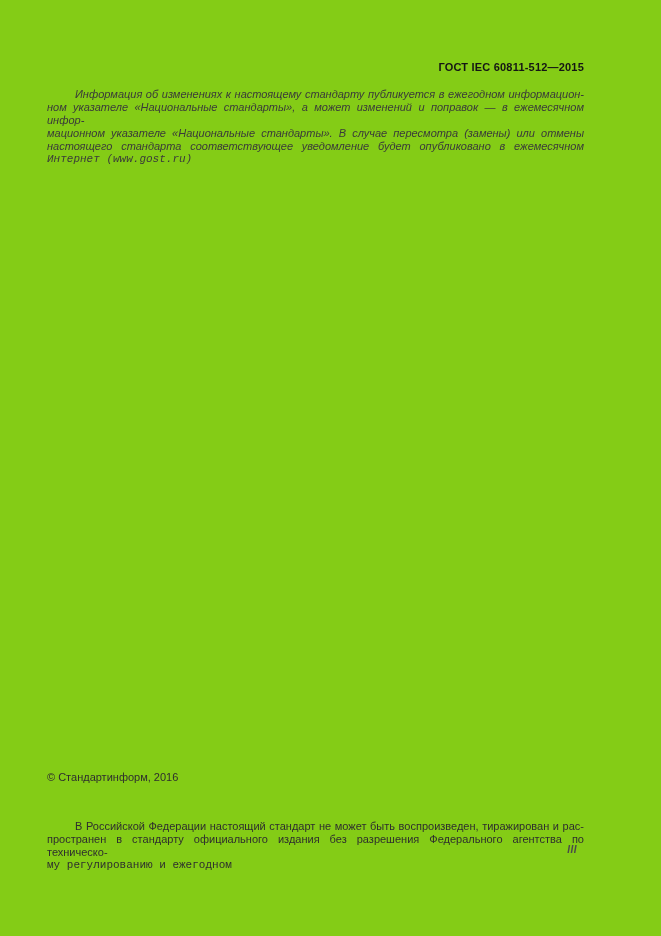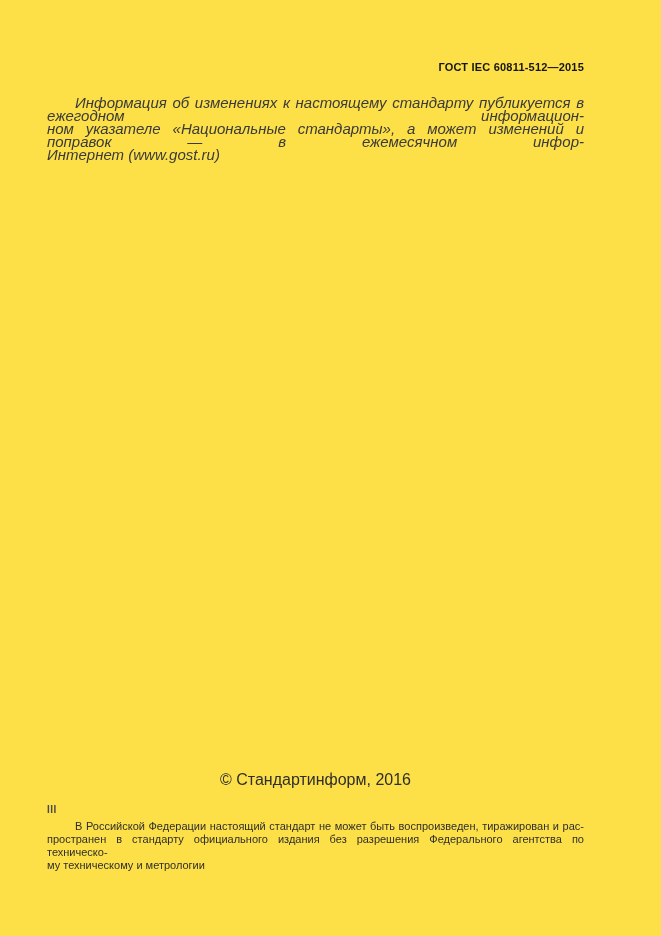--- a/index.html
+++ b/index.html
@@ -4,102 +4,107 @@
 <style>
   html, body {
     margin: 0;
     padding: 0;
     background: #ffffff;
   }
   .page {
     position: relative;
     width: 661px;
     height: 936px;
-    background: #fde047;
+    background: #84cc16;
     font-family: "Liberation Sans", sans-serif;
     overflow: hidden;
   }
   .doc-header {
     position: absolute;
     top: 61px;
     left: 47px;
     width: 537px;
     text-align: right;
     font-size: 11px;
     font-weight: bold;
     color: #151515;
     letter-spacing: 0.2px;
   }
   .amendment-notice {
     position: absolute;
-    top: 96px;
+    top: 88px;
     left: 47px;
     width: 537px;
-    font-size: 15px;
+    font-size: 11px;
     line-height: 13px;
     font-style: italic;
     font-weight: 500;
     color: #3a3a3a;
   }
   .jline {
     text-align: justify;
     text-align-last: justify;
   }
   .lastline {
     text-align: left;
     text-align-last: left;
+    font-family: Liberation Mono, monospace;
   }
   .indent {
     text-indent: 28px;
   }
   .copyright-line {
     position: absolute;
     top: 771px;
     left: 47px;
     width: 537px;
-    text-align: center;
-    font-size: 16px;
+    text-align: left;
+    font-size: 11px;
     color: #2e2e2e;
   }
   .reproduction-notice {
     position: absolute;
     top: 820px;
     left: 47px;
     width: 537px;
     font-size: 11px;
     line-height: 13px;
     color: #2e2e2e;
   }
   .page-number {
     position: absolute;
-    top: 804px;
+    top: 844px;
     left: 47px;
     width: 530px;
+    text-align: right;
     font-size: 10px;
     font-weight: bold;
     color: #4a4a4a;
     letter-spacing: 0.5px;
+    font-style: italic;
   }
 </style>
 </head>
 <body>
 
 <div class="page">
 
   <div class="doc-header">ГОСТ IEC 60811-512—2015</div>
 
   <div class="amendment-notice">
     <div class="jline indent">Информация об изменениях к настоящему стандарту публикуется в ежегодном информацион-</div>
     <div class="jline">ном указателе «Национальные стандарты», а может изменений и поправок — в ежемесячном инфор-</div>
+    <div class="jline">мационном указателе «Национальные стандарты». В случае пересмотра (замены) или отмены</div>
+    <div class="jline">настоящего стандарта соответствующее уведомление будет опубликовано в ежемесячном</div>
     <div class="lastline">Интернет (www.gost.ru)</div>
   </div>
 
   <div class="copyright-line">©  Стандартинформ, 2016</div>
 
   <div class="reproduction-notice">
     <div class="jline indent">В Российской Федерации настоящий стандарт не может быть воспроизведен, тиражирован и рас-</div>
     <div class="jline">пространен в стандарту официального издания без разрешения Федерального агентства по техническо-</div>
-    <div class="lastline">му техническому и метрологии</div>
+    <div class="lastline">му регулированию и ежегодном</div>
   </div>
 
   <div class="page-number">III</div>
 
 </div>
 
 </body></html>

